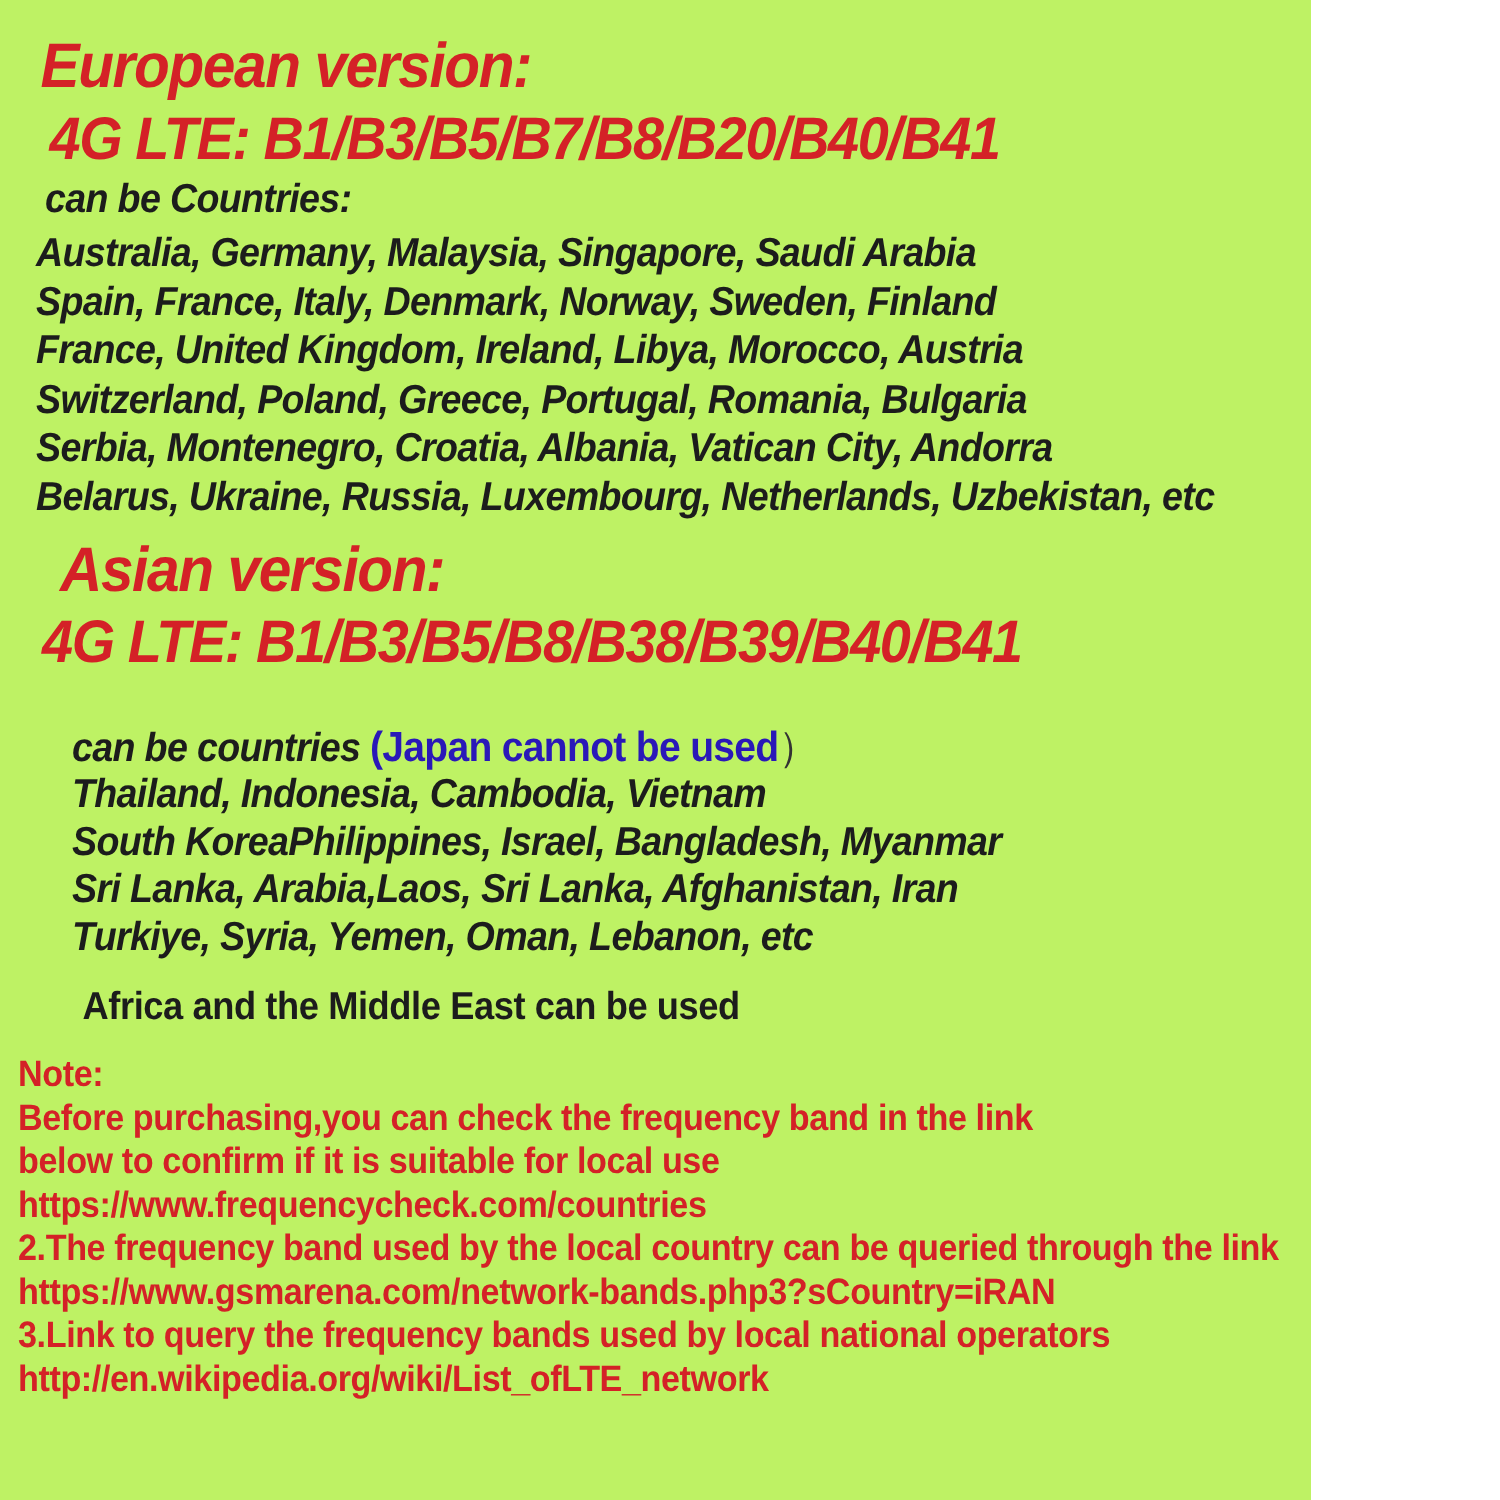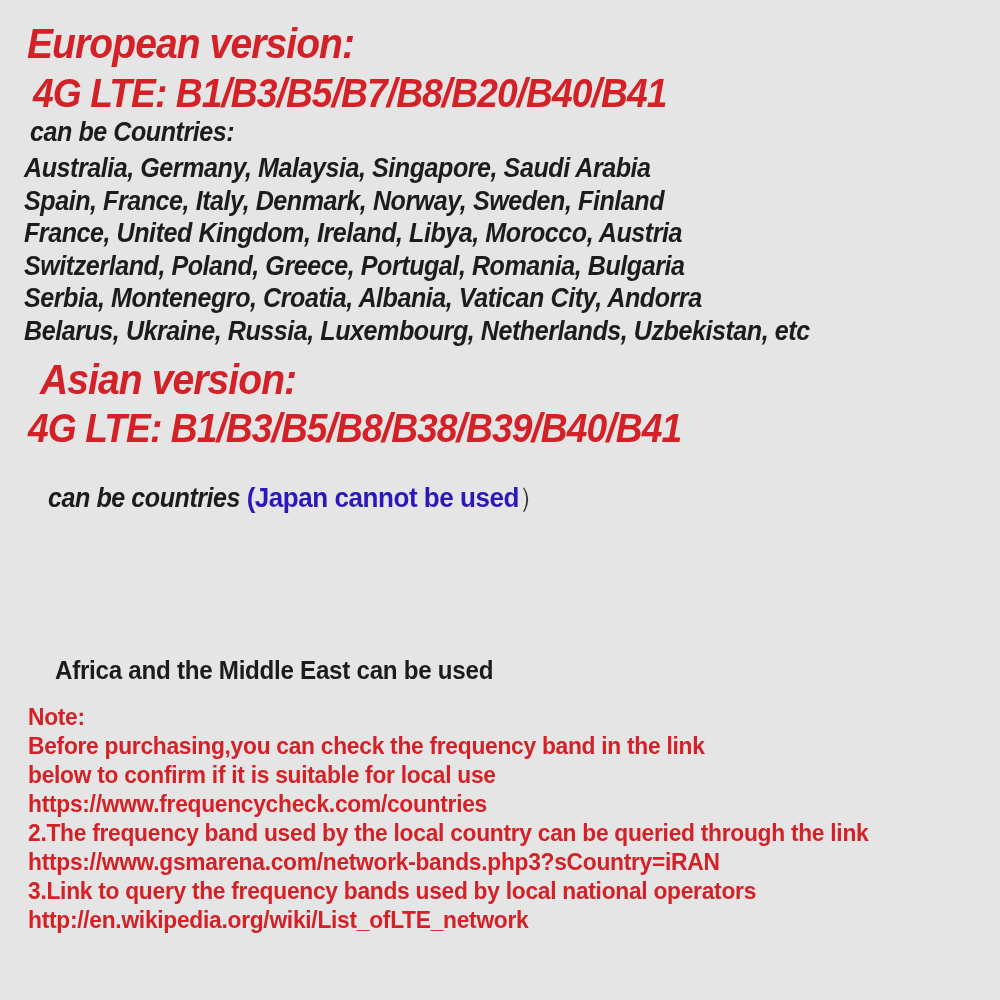--- a/index.html
+++ b/index.html
@@ -1,19 +1,19 @@
 <!DOCTYPE html>
 <html><head>
 <meta charset="utf-8">
 <style>
   html,body{margin:0;padding:0;background:#ffffff;}
   .page{
     position:relative;
-    width:1000px;height:1000px;
-    background:#e5e5e5;
+    width:874px;height:1000px;
+    background:#bef264;
     overflow:hidden;
     font-family:"Liberation Sans",sans-serif;
     font-weight:bold;
   }
   .cond{transform:scaleX(0.93);transform-origin:left top;white-space:nowrap;}
   .red{color:#d42127;}
   .black{color:#1c1c1c;}
   .blue{color:#2a18b8;}
   .italic{font-style:italic;}
 
@@ -27,21 +27,21 @@
   
   #euro-title   {position:absolute;left:27px; top:20px;}
   #euro-bands   {position:absolute;left:33px; top:71px;}
   #euro-sub     {position:absolute;left:30px; top:117px;}
   #euro-list    {position:absolute;left:24px; top:152px;}
   #asia-title   {position:absolute;left:40px; top:356px;}
   #asia-bands   {position:absolute;left:28px; top:406px;}
   #asia-sub     {position:absolute;left:48px; top:479px;}
   #asia-list    {position:absolute;left:48px; top:514px;}
   #africa-line  {position:absolute;left:55px; top:655px;font-size:26px;letter-spacing:-0.3px;}
-  #note-block   {position:absolute;left:28px; top:702px;}
+  #note-block   {position:absolute;left:12px; top:702px;}
 
   .mixline{white-space:nowrap;}
   .mixline .jp{font-style:normal;font-size:28px;}
   .mixline .jp-close{font-style:normal;color:#333333;font-size:28px;font-weight:normal;}
 </style>
 </head>
 <body>
 
 <div class="page">
 
@@ -62,20 +62,26 @@
 
   <div id="asia-title" class="h-title red italic cond">Asian version:</div>
 
   <div id="asia-bands" class="h-bands red italic cond">4G LTE: B1/B3/B5/B8/B38/B39/B40/B41</div>
 
   <div id="asia-sub" class="sub cond mixline">
     <span class="black italic">can be countries </span>
     <span class="blue jp">(Japan cannot be used</span><span class="jp-close">）</span>
   </div>
 
+  <div id="asia-list">
+    <div class="aline black italic cond">Thailand, Indonesia, Cambodia, Vietnam</div>
+    <div class="aline black italic cond">South KoreaPhilippines, Israel, Bangladesh, Myanmar</div>
+    <div class="aline black italic cond">Sri Lanka, Arabia,Laos, Sri Lanka, Afghanistan, Iran</div>
+    <div class="aline black italic cond">Turkiye, Syria, Yemen, Oman, Lebanon, etc</div>
+  </div>
 
   <div id="africa-line" class="black cond">Africa and the Middle East can be used</div>
 
   <div id="note-block">
     <div class="nline red cond">Note:</div>
     <div class="nline red cond">Before purchasing,you can check the frequency band in the link</div>
     <div class="nline red cond">below to confirm if it is suitable for local use</div>
     <div class="nline red cond">https://www.frequencycheck.com/countries</div>
     <div class="nline red cond">2.The frequency band used by the local country can be queried through the  link</div>
     <div class="nline red cond">https://www.gsmarena.com/network-bands.php3?sCountry=iRAN</div>

